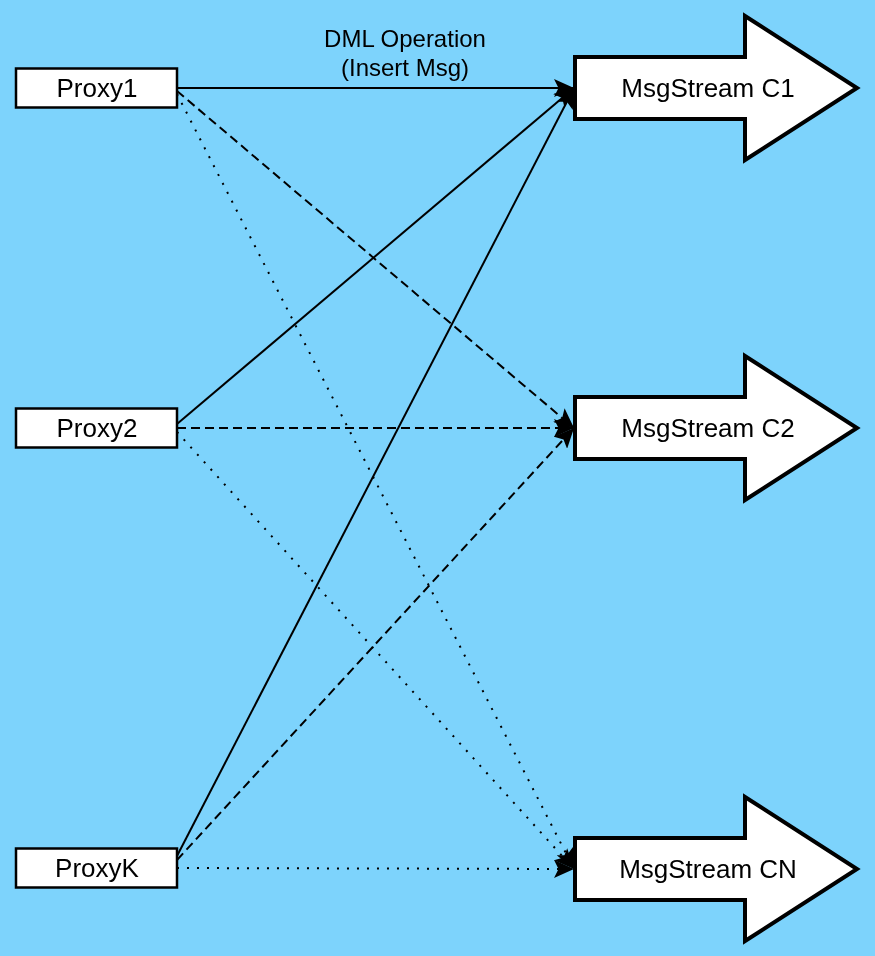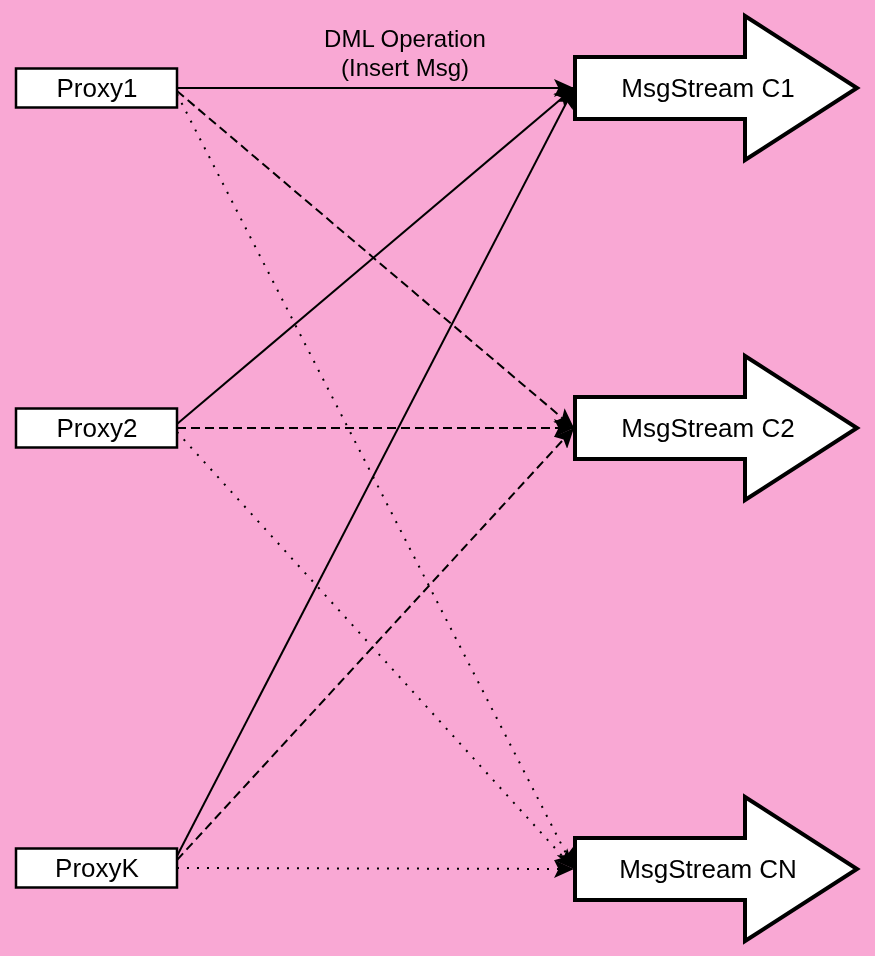--- a/index.html
+++ b/index.html
@@ -4,21 +4,21 @@
 <style>
   html, body {
     margin: 0;
     padding: 0;
     background: #ffffff;
   }
   .canvas {
     position: relative;
     width: 875px;
     height: 956px;
-    background: #f9a8d4;
+    background: #7dd3fc;
     overflow: hidden;
     text-align: right;
   }
   svg {
     display: block;
   }
   text {
     font-family: "Liberation Sans", "DejaVu Sans", sans-serif;
     fill: #000000;
   }

